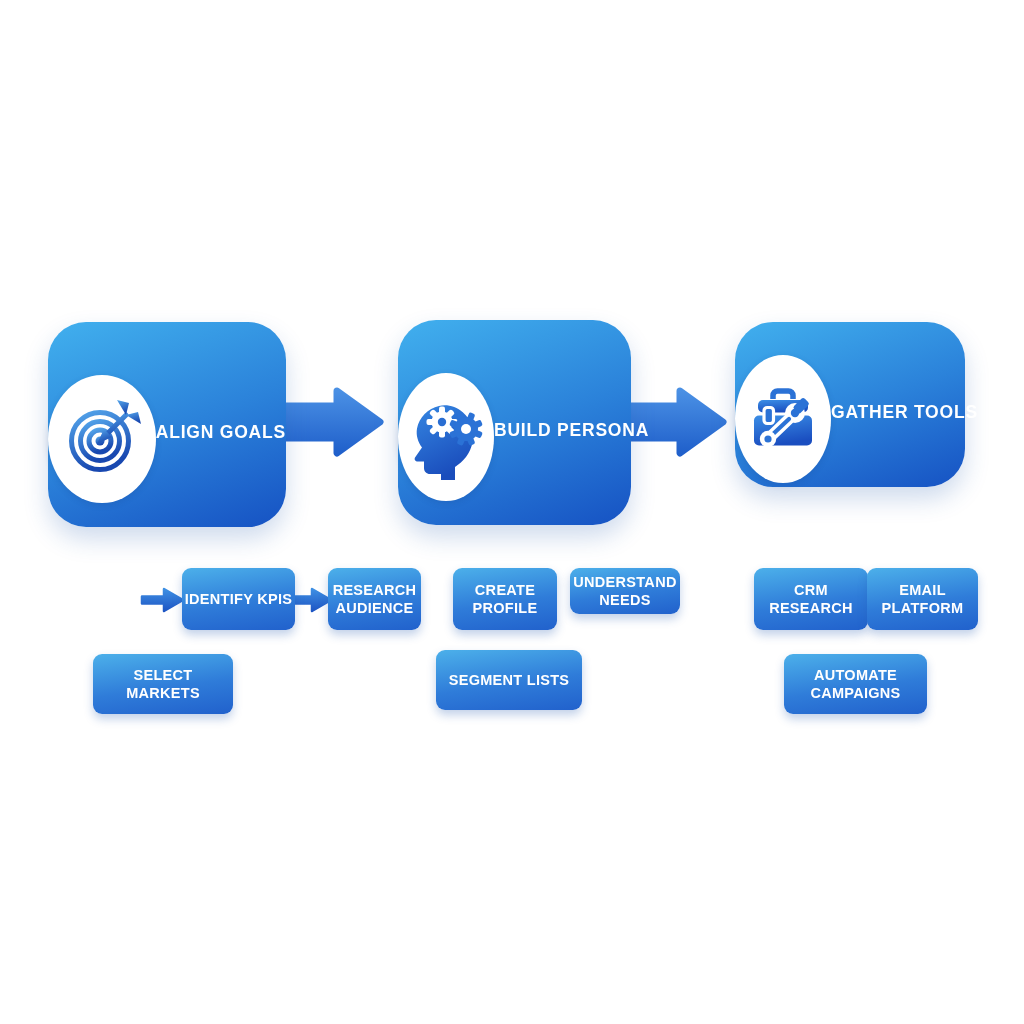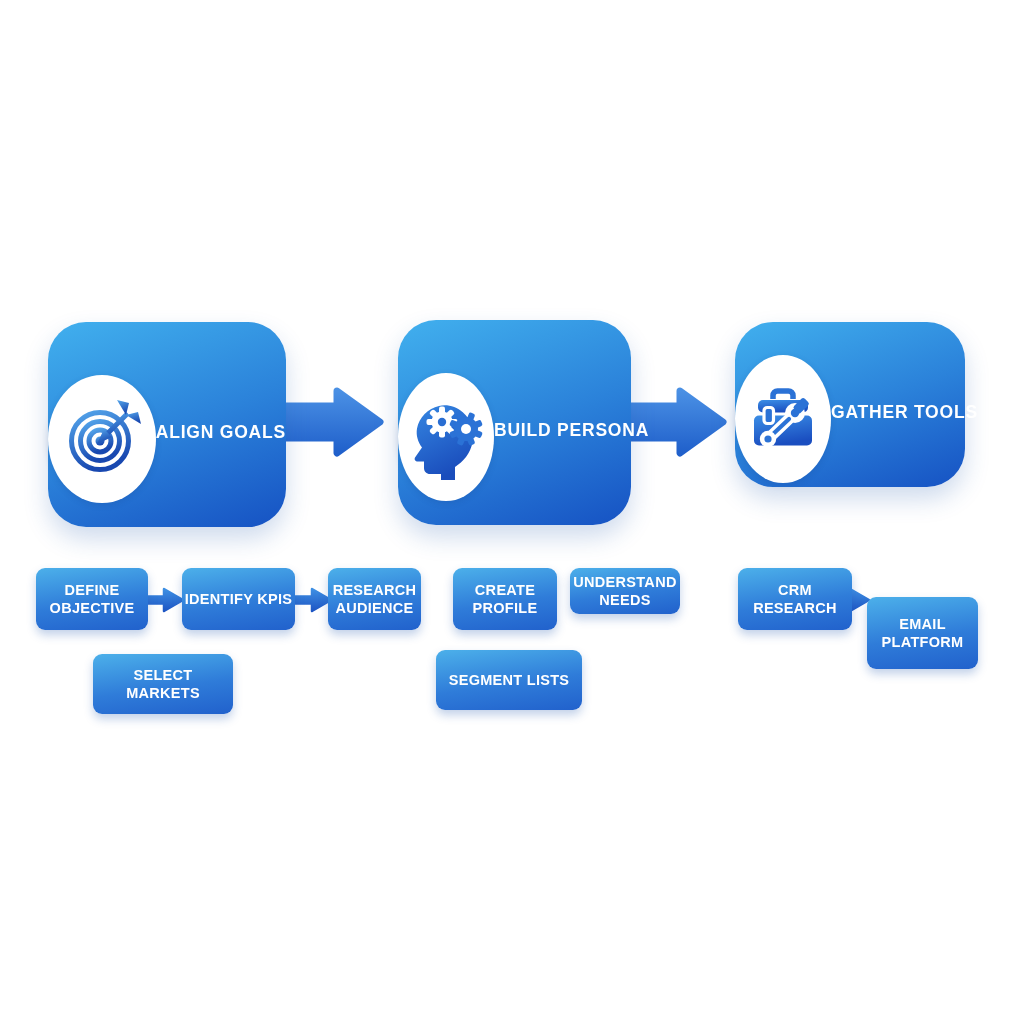--- a/index.html
+++ b/index.html
@@ -187,51 +187,51 @@
         <rect x="61.5" y="27" width="9.5" height="15" rx="2.5" fill="#2b72d6" transform="rotate(45 66 34.5)"></rect>
         <circle cx="60" cy="42" r="4.2" fill="#2b72d6"></circle>
         <line x1="37" y1="64" x2="54" y2="48" stroke="#2b72d6" stroke-width="4.2" stroke-linecap="round"></line>
         <circle cx="33" cy="68" r="8.2" fill="#ffffff"></circle>
         <circle cx="33" cy="68" r="3.6" fill="#2b72d6"></circle>
       </svg>
     </div>
     <div class="stage-label">GATHER TOOLS</div>
   </section>
 
-  <div class="step" style="left:36px;top:568px;width:112px;height:62px">
-    <span>DEFINE</span>
-    <span>OBJECTIVE</span>
-  </div>
   <div class="step" style="left:182px;top:568px;width:113px;height:62px">
     <span>IDENTIFY KPIS</span>
 
   </div>
   <div class="step" style="left:328px;top:568px;width:93px;height:62px">
     <span>RESEARCH</span>
     <span>AUDIENCE</span>
   </div>
   <div class="step" style="left:453px;top:568px;width:104px;height:62px">
     <span>CREATE</span>
     <span>PROFILE</span>
   </div>
   <div class="step" style="left:570px;top:568px;width:110px;height:46px">
     <span>UNDERSTAND</span>
     <span>NEEDS</span>
   </div>
-  <div class="step" style="left:738px;top:568px;width:114px;height:62px">
+  <div class="step" style="left:754px;top:568px;width:114px;height:62px">
     <span>CRM</span>
     <span>RESEARCH</span>
   </div>
-  <div class="step" style="left:867px;top:597px;width:111px;height:72px">
+  <div class="step" style="left:867px;top:568px;width:111px;height:62px">
     <span>EMAIL</span>
     <span>PLATFORM</span>
   </div>
 
   <div class="step" style="left:93px;top:654px;width:140px;height:60px">
     <span>SELECT</span>
     <span>MARKETS</span>
   </div>
   <div class="step" style="left:436px;top:650px;width:146px;height:60px">
     <span>SEGMENT LISTS</span>
 
   </div>
+  <div class="step" style="left:784px;top:654px;width:143px;height:60px">
+    <span>AUTOMATE</span>
+    <span>CAMPAIGNS</span>
+  </div>
 
 </div>
 
 </body></html>

